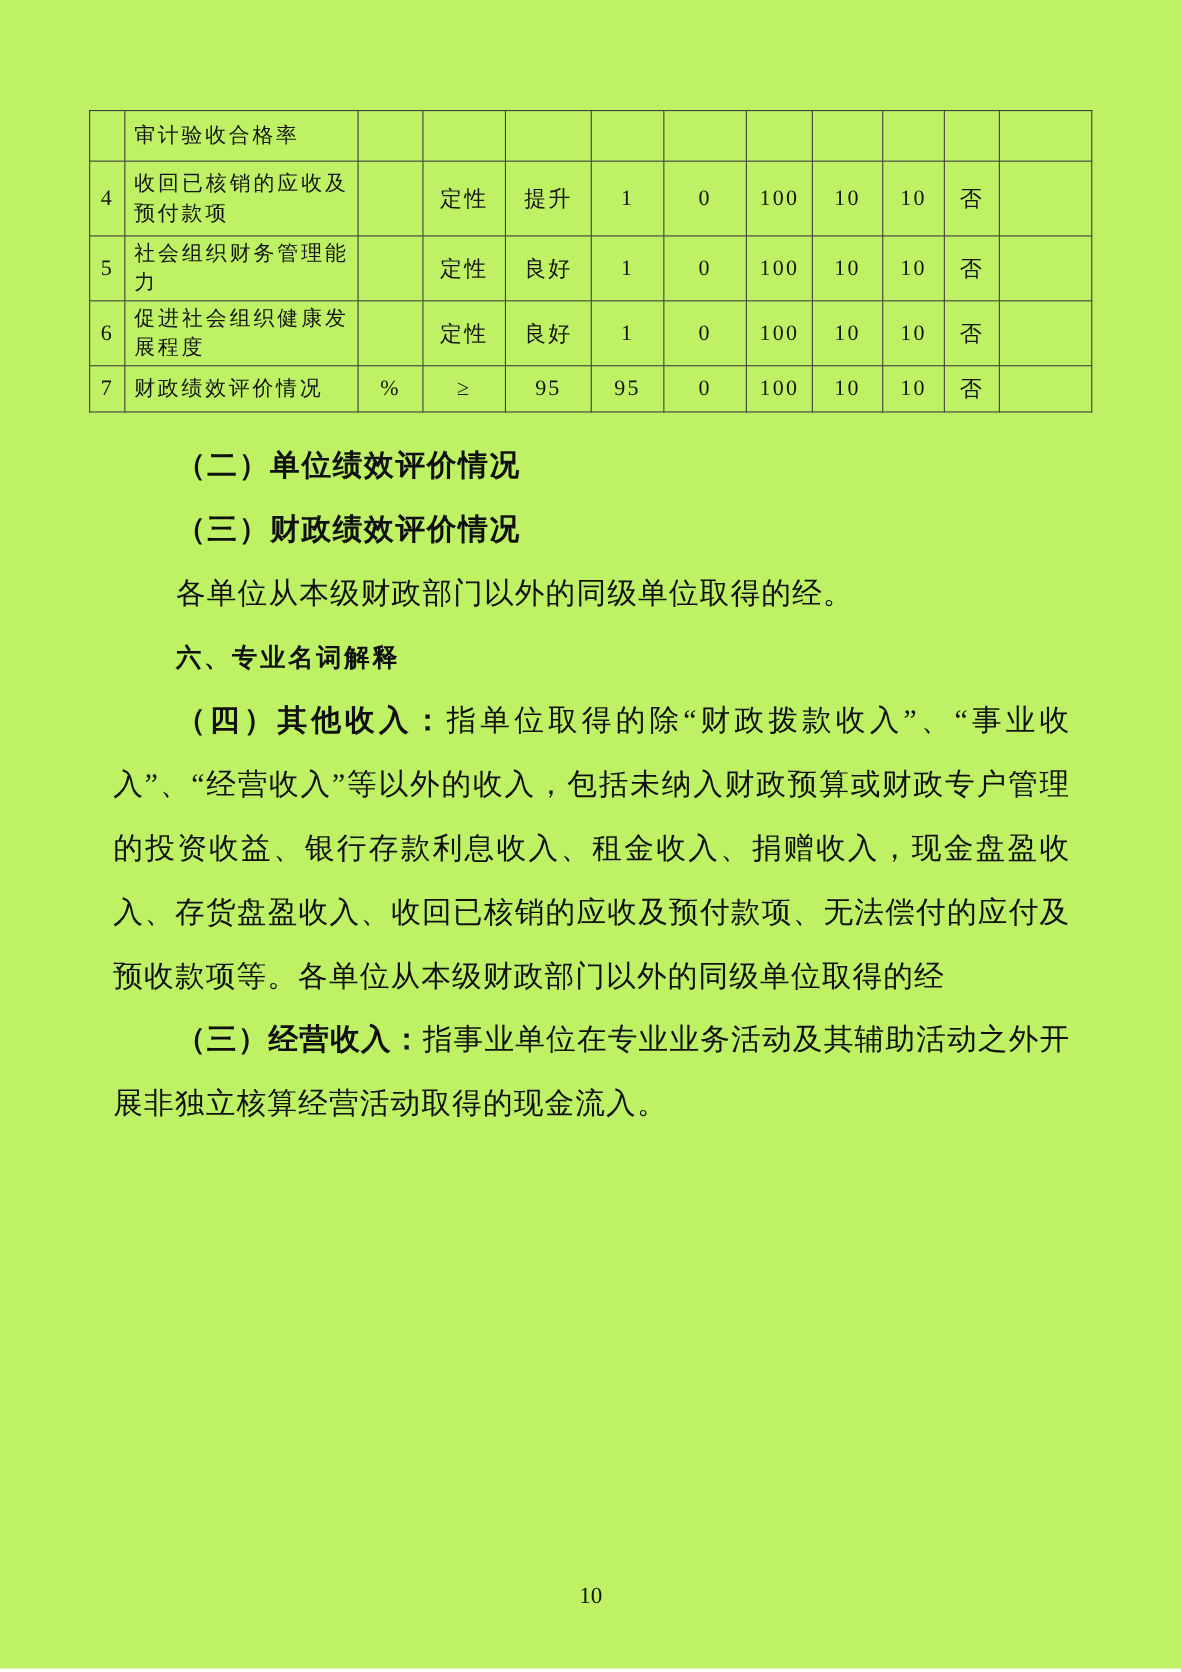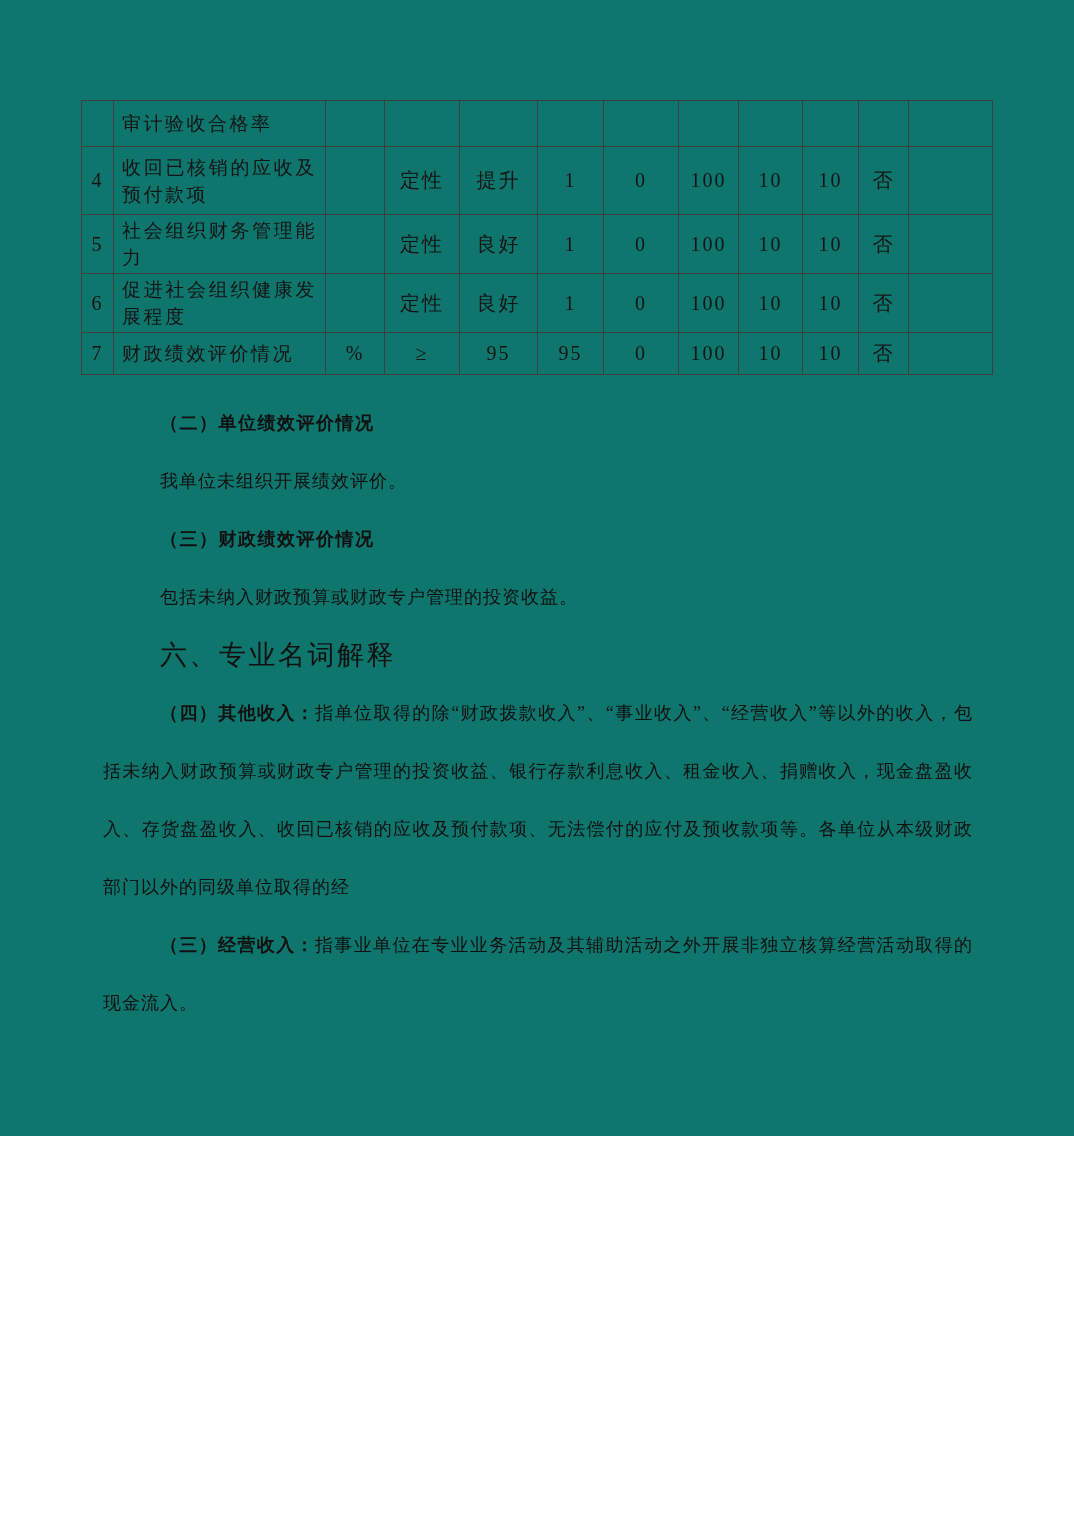--- a/index.html
+++ b/index.html
@@ -1,19 +1,19 @@
 <!DOCTYPE html>
 <html><head>
 <meta charset="utf-8">
 <style>
   html,body{margin:0;padding:0;background:#ffffff;}
   .page{
     position:relative;
-    width:1074px;height:1136px;
-    background:#0f766e;
+    width:1074px;height:1517px;
+    background:#bef264;
     color:#111111;
     font-family:"Liberation Serif","DejaVu Serif",serif;
     overflow:hidden;
   }
   
   table.perf{
     position:absolute;left:81px;top:100px;
     width:911px;
     border-collapse:collapse;
     table-layout:fixed;
@@ -41,37 +41,37 @@
   
   .content{
     position:absolute;
     left:103px;top:372px;
     width:870px;
     padding-top:22px;
   }
   .content p{
     margin:0;
     line-height:58px;
-    font-size:18px;
+    font-size:27px;
     text-indent:57px;
     color:#101010;
   }
   .content p.para{
     letter-spacing:1px;
     text-align:justify;
     text-justify:inter-character;
   }
   .content p.heading-kai{
     font-weight:bold;
     letter-spacing:1.5px;
   }
   .content p.heading-hei{
     font-family:"Liberation Sans","DejaVu Sans",sans-serif;
-    font-weight:normal;
-    font-size:27px;
+    font-weight:bold;
+    font-size:23px;
     letter-spacing:2.5px;
   }
   .content .lead{
     font-weight:bold;
   }
   
   .page-number{
     position:absolute;
     left:0;top:1438px;
     width:100%;
@@ -169,23 +169,22 @@
           <td class="ctr">10</td>
           <td class="ctr">10</td>
           <td class="ctr">否</td>
           <td class="ctr"></td>
         </tr>
       </tbody>
   </table>
 
   <div class="content">
       <p class="heading-kai"><span>（二）单位绩效评价情况</span></p>
-      <p class="para"><span>我单位未组织开展绩效评价。</span></p>
       <p class="heading-kai"><span>（三）财政绩效评价情况</span></p>
-      <p class="para"><span>包括未纳入财政预算或财政专户管理的投资收益。</span></p>
+      <p class="para"><span>各单位从本级财政部门以外的同级单位取得的经。</span></p>
       <p class="heading-hei"><span>六、专业名词解释</span></p>
       <p class="para"><span class="lead">（四）其他收入：</span><span>指单位取得的除“财政拨款收入”、“事业收入”、“经营收入”等以外的收入，包括未纳入财政预算或财政专户管理的投资收益、银行存款利息收入、租金收入、捐赠收入，现金盘盈收入、存货盘盈收入、收回已核销的应收及预付款项、无法偿付的应付及预收款项等。各单位从本级财政部门以外的同级单位取得的经</span></p>
       <p class="para"><span class="lead">（三）经营收入：</span><span>指事业单位在专业业务活动及其辅助活动之外开展非独立核算经营活动取得的现金流入。</span></p>
     </div>
 
   <div class="page-number">10</div>
 
 </div>
 
 </body></html>

